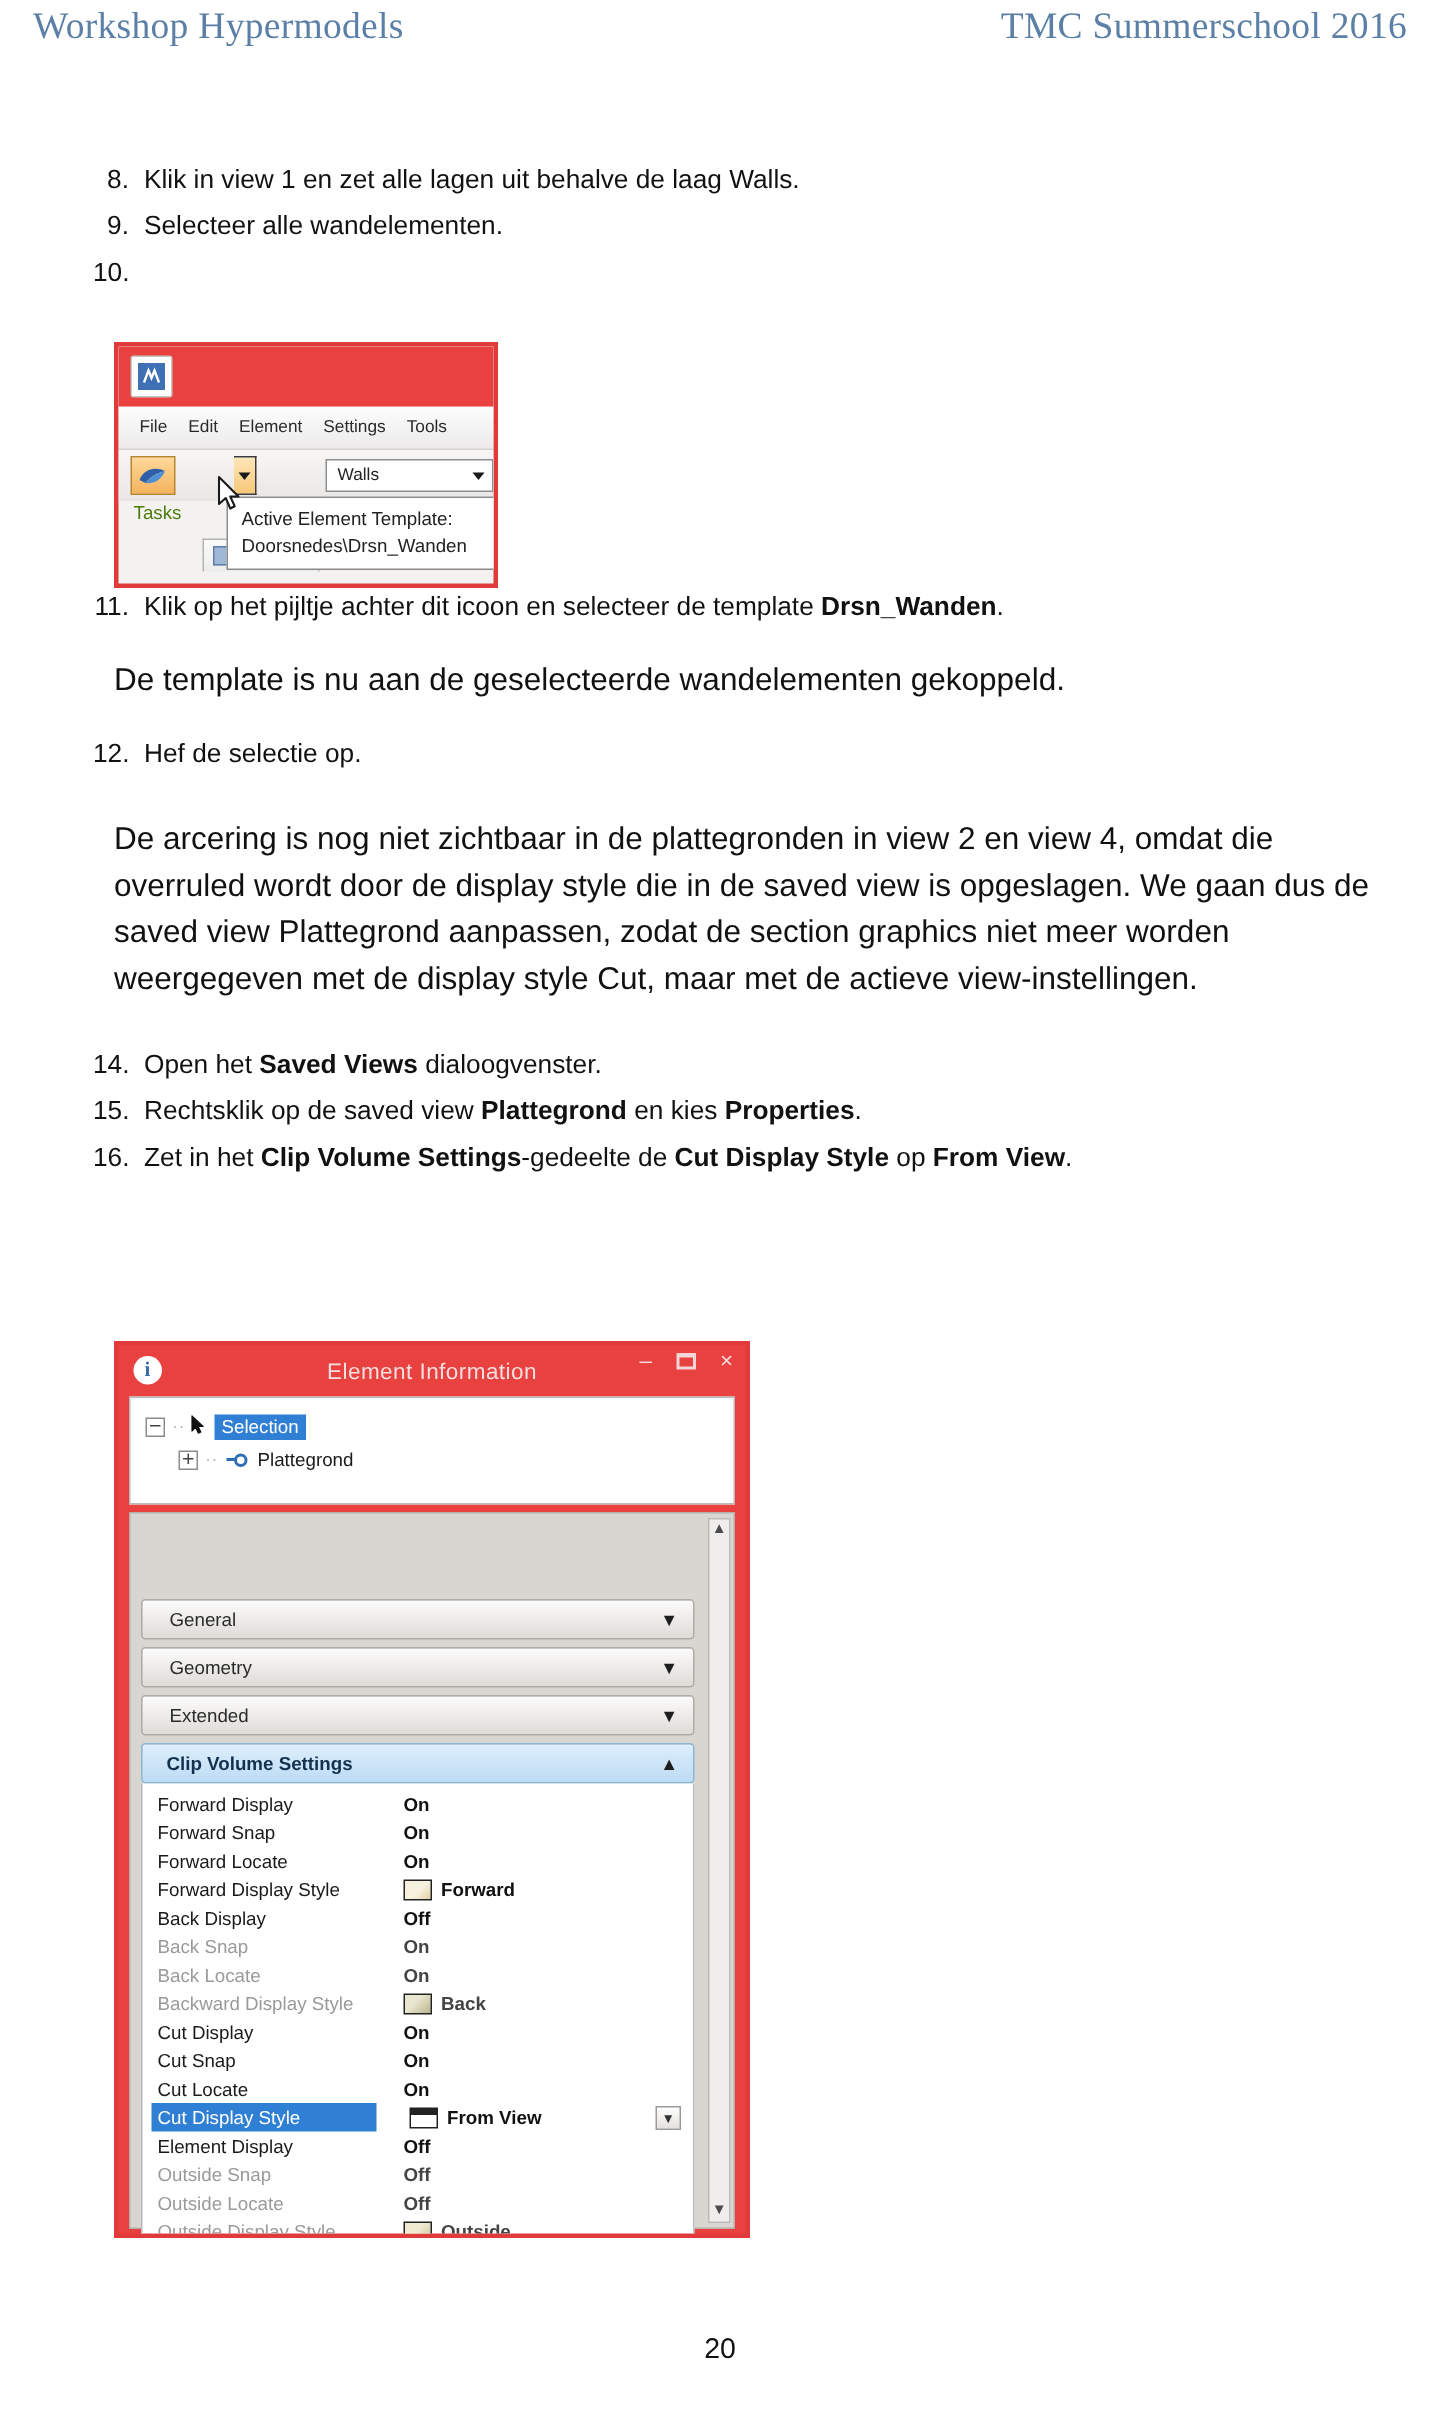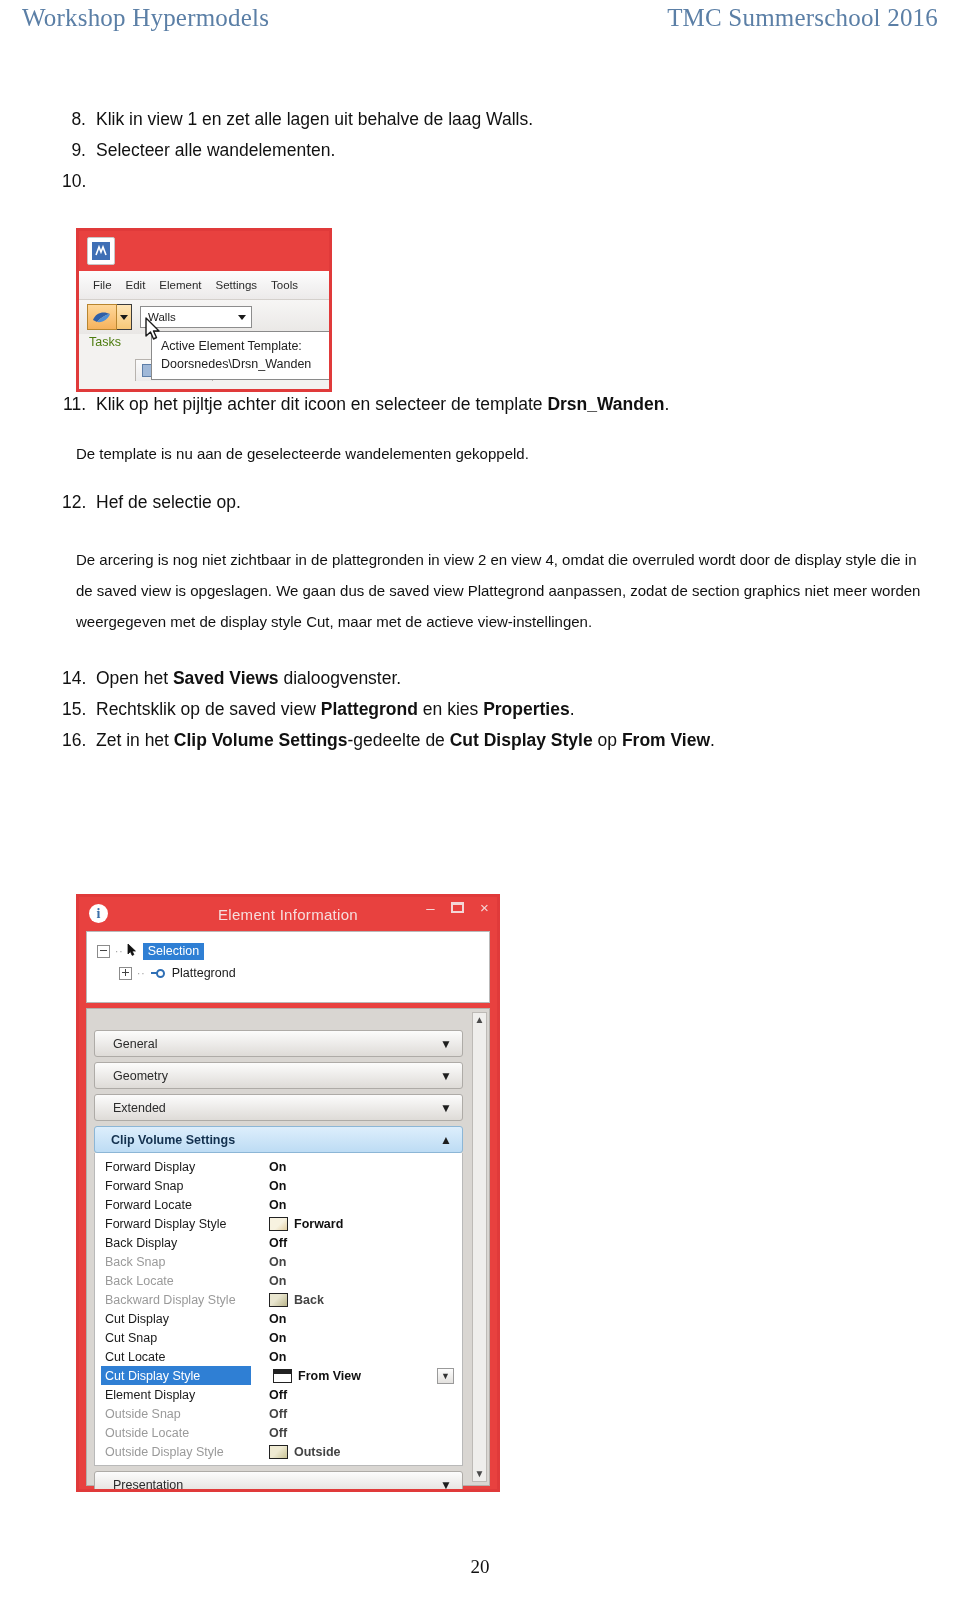--- a/index.html
+++ b/index.html
@@ -59,21 +59,21 @@
   }
   .step .num {
     width: 34px;
     flex: 0 0 34px;
     text-align: right;
     padding-right: 10px;
     box-sizing: border-box;
   }
   .step .txt { flex: 1 1 auto; }
   .para {
-    font-size: 15px;
+    font-size: 21px;
     line-height: 31px;
     color: #111;
     padding-left: 76px;
     padding-right: 30px;
   }
   .spacer-18 { height: 18px; }
   .spacer-26 { height: 26px; }
   b { font-weight: bold; }
 
   
@@ -119,20 +119,21 @@
     gap: 14px;
     white-space: nowrap;
   }
   .ms-toolrow {
     height: 34px;
     background: linear-gradient(#f7f6f5, #e9e7e5);
     display: flex;
     align-items: center;
     padding-left: 8px;
     position: relative;
+    justify-content: space-between;
   }
   .aet-icon {
     width: 30px;
     height: 26px;
     background: linear-gradient(#ffd89a, #f5b25c);
     border: 1px solid #b8852f;
     box-sizing: border-box;
     display: flex;
     align-items: center;
     justify-content: center;
@@ -369,20 +370,21 @@
     padding: 2px 0;
   }
   .ei-scroll .arr {
     font-size: 10px;
     color: #4a4a4a;
     line-height: 10px;
   }
   .ei-inner {
     margin-right: 20px;
     padding: 17px 6px 0 7px;
+    margin-top: 36px;
   }
   .acc-head {
     height: 27px;
     margin-bottom: 5px;
     background: linear-gradient(#fcfcfc, #dedbd7);
     border: 1px solid #aeaba7;
     border-radius: 3px;
     box-sizing: border-box;
     display: flex;
     align-items: center;
@@ -474,21 +476,21 @@
     color: #333;
   }
 
   
   .page-number {
     position: absolute;
     left: 0;
     top: 1556px;
     width: 960px;
     text-align: center;
-    font-family: Liberation Serif, serif;
+    font-family: Liberation Sans, sans-serif;
     font-size: 19px;
     color: #111;
   }
 </style>
 </head>
 <body>
 
 <div class="page-header">
   <div class="hdr-left">Workshop Hypermodels</div>
   <div class="hdr-right">TMC Summerschool 2016</div>

